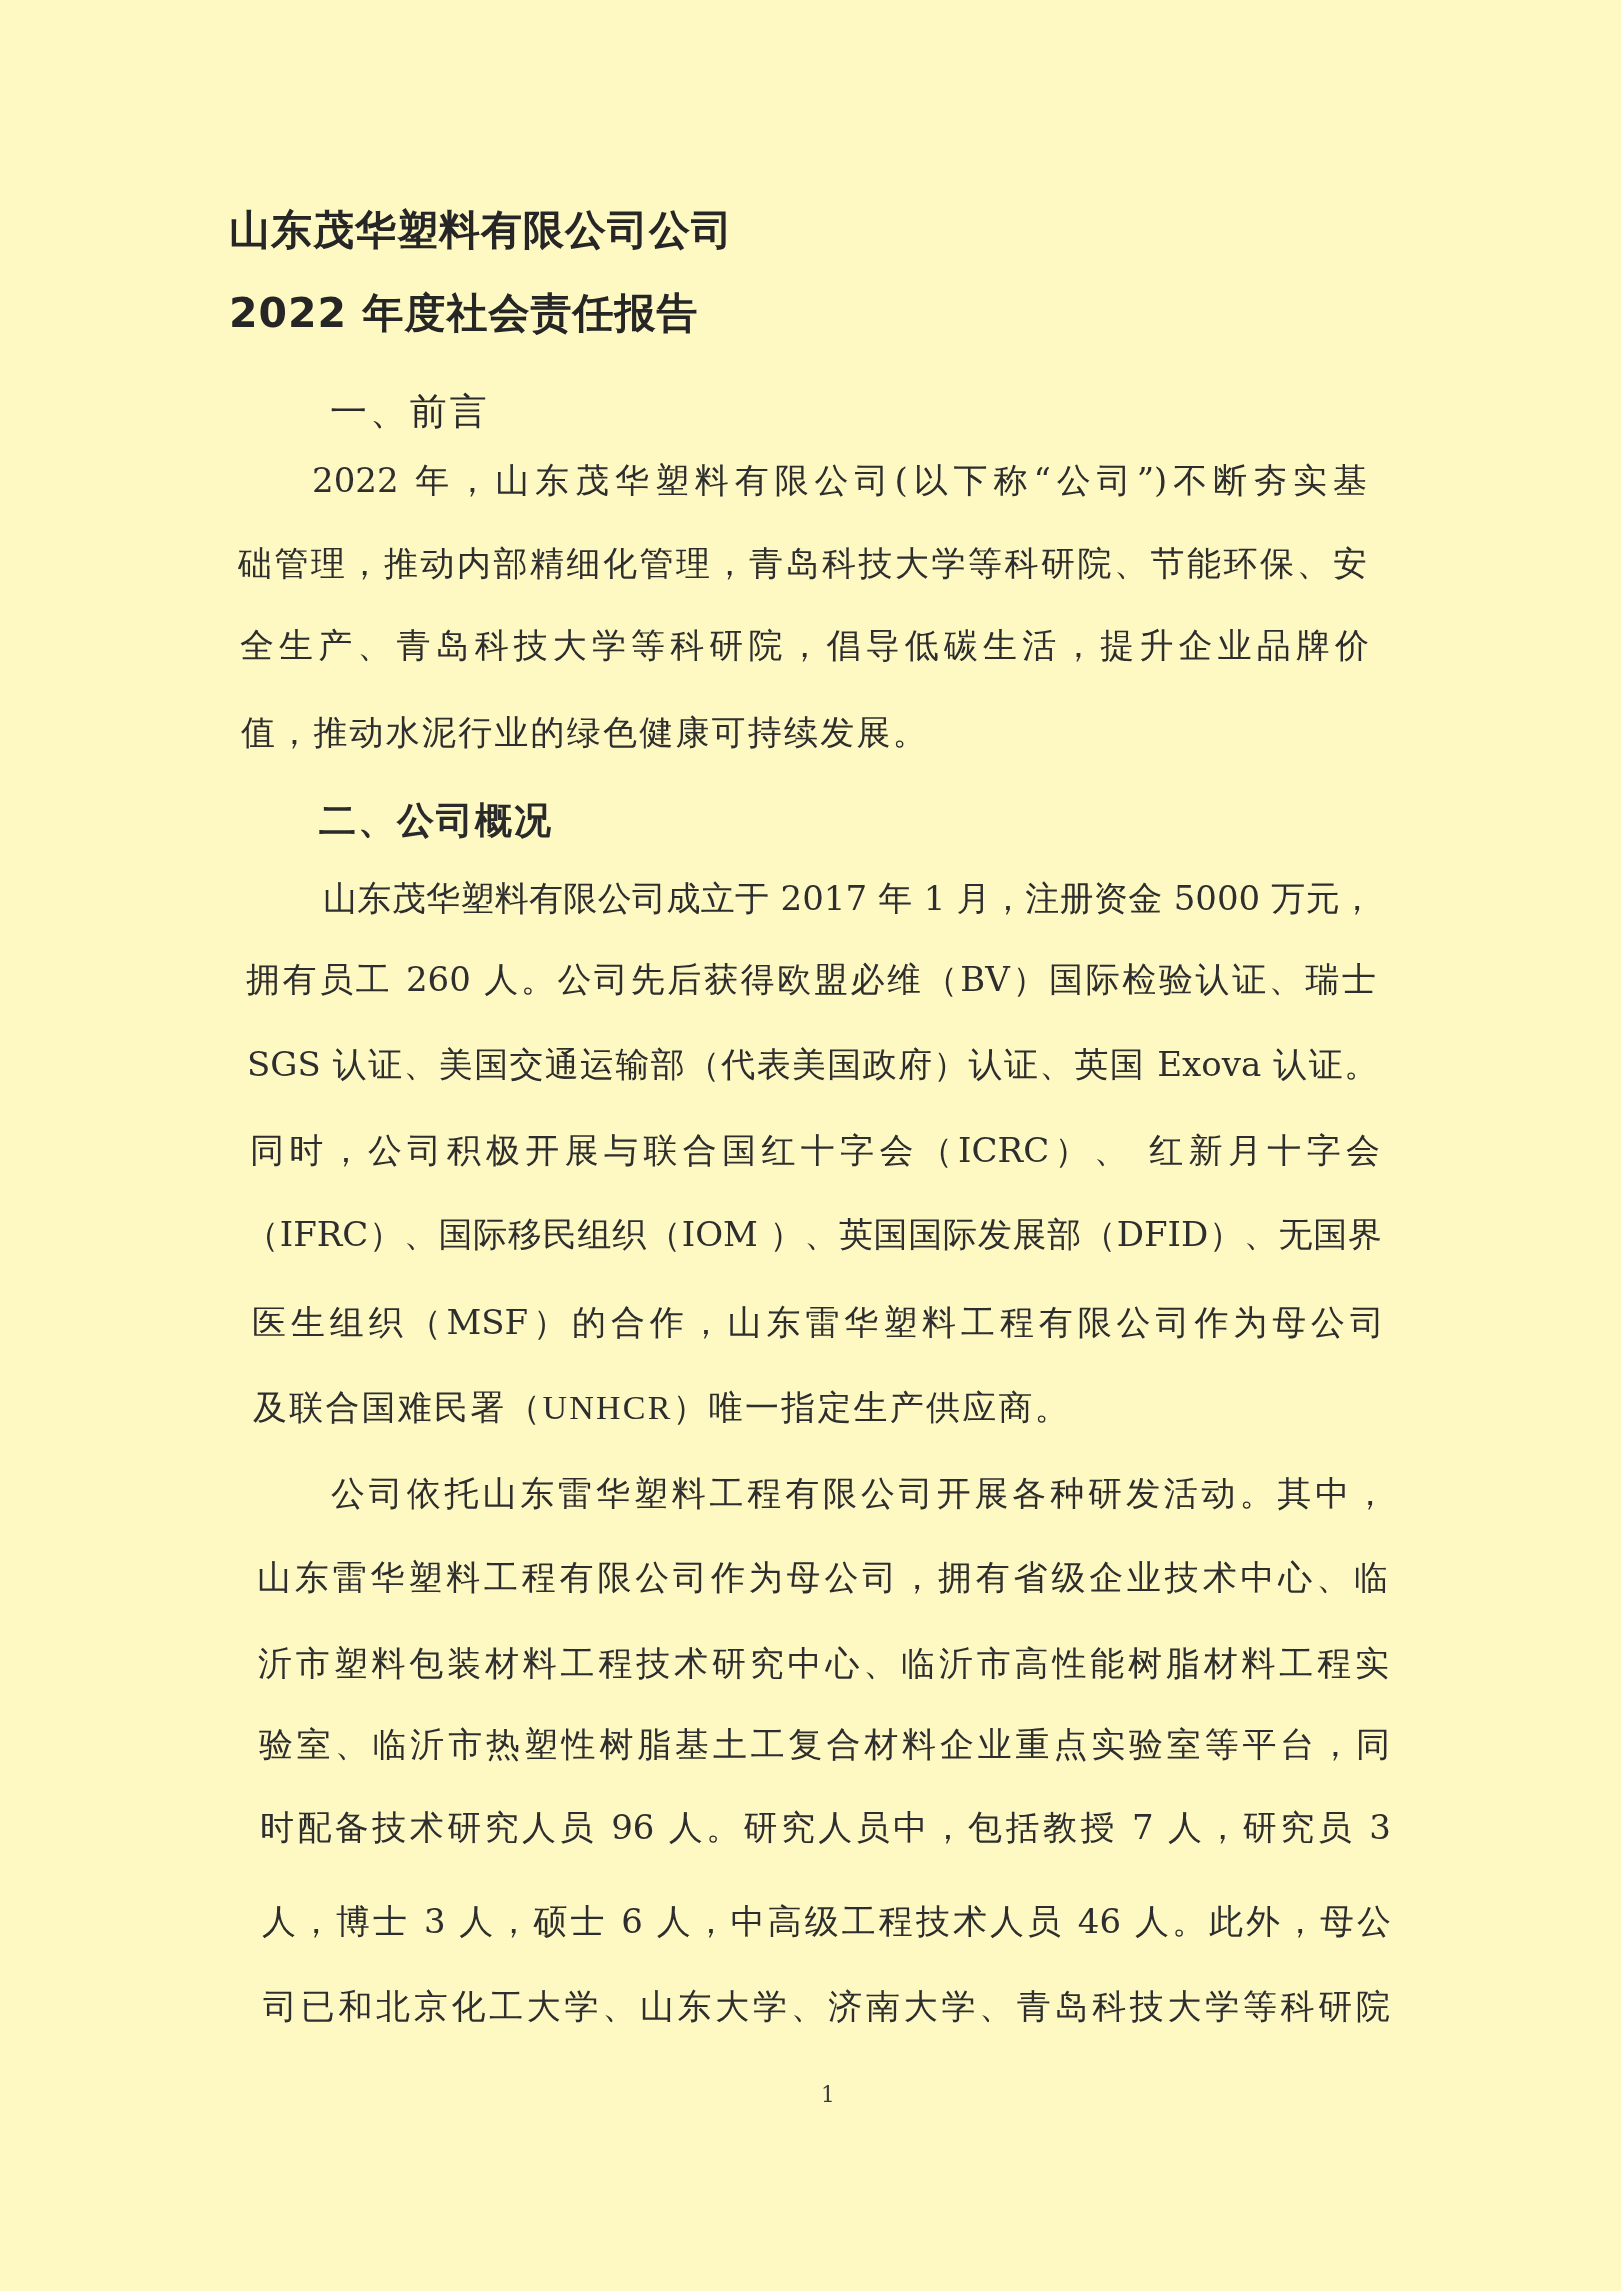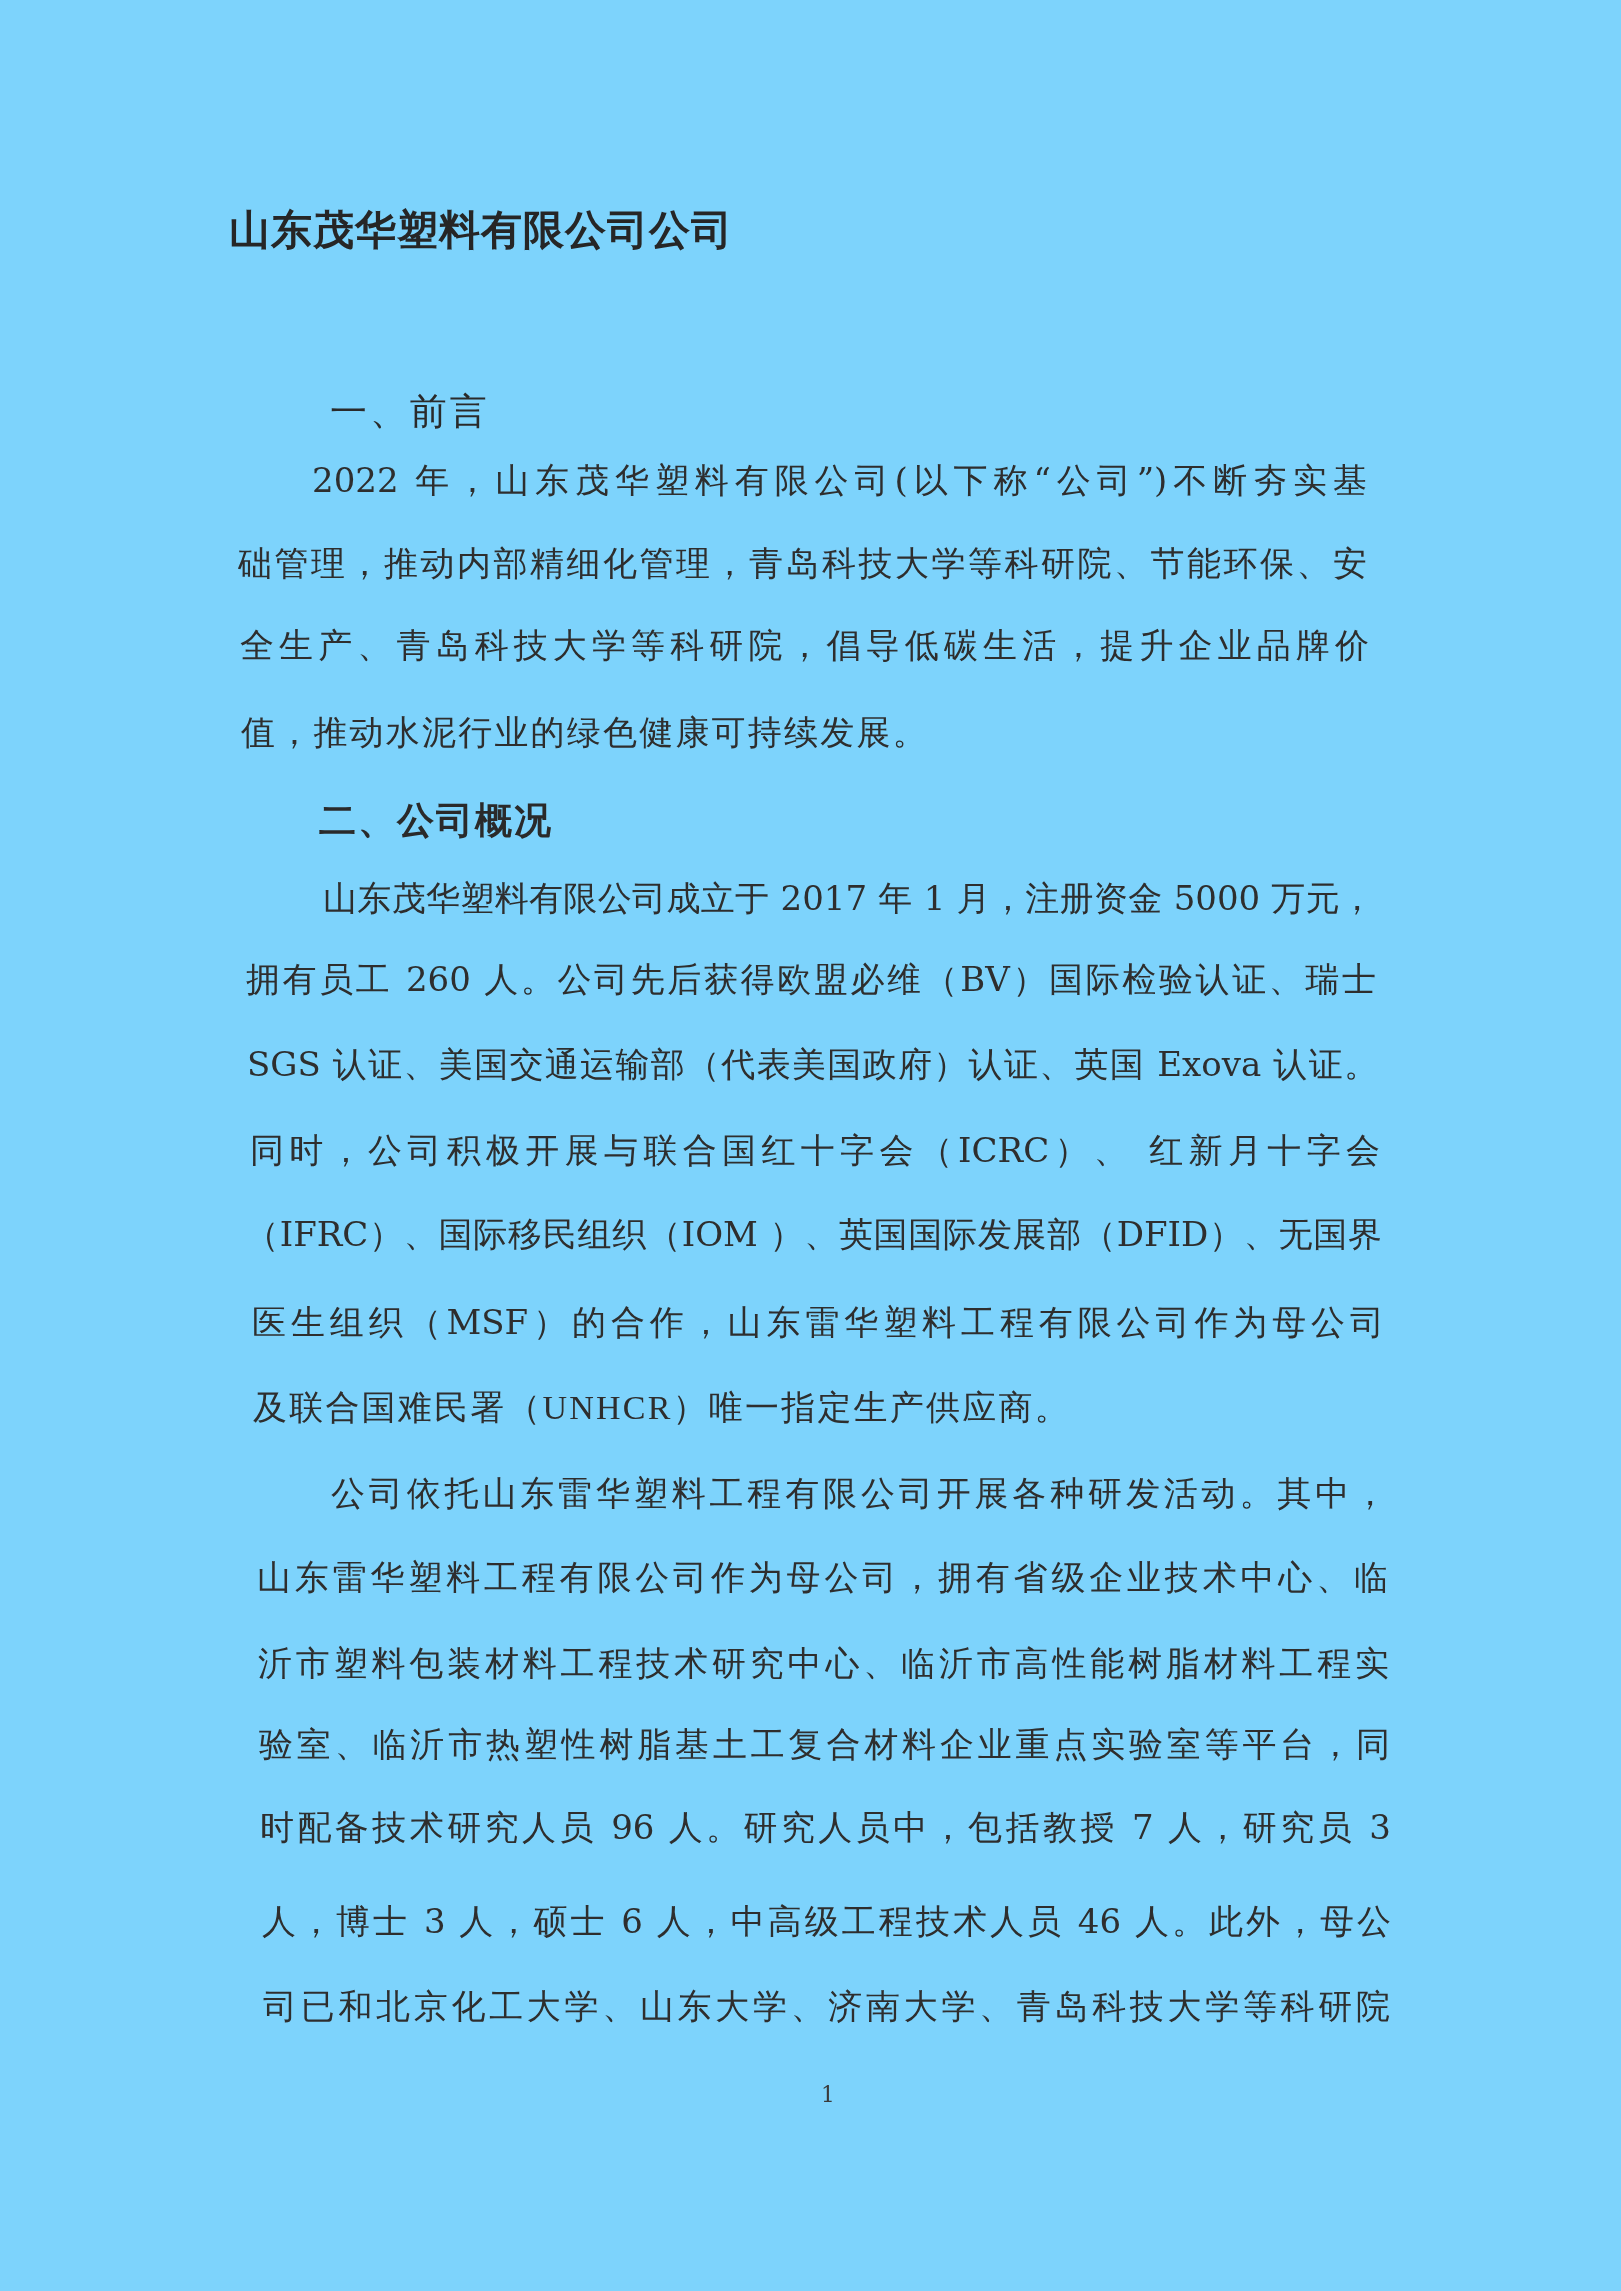--- a/index.html
+++ b/index.html
@@ -13,21 +13,21 @@
     position: relative;
     overflow: hidden;
     font-family: "DejaVu Serif", "Liberation Serif", serif;
     color: #2b2b2b;
   }
   .page {
     position: absolute;
     left: 0; top: 0;
     width: 1621px;
     height: 2292px;
-    background: #7dd3fc;
+    background: #fef9c3;
   }
   .line {
     position: absolute;
     white-space: nowrap;
     line-height: 1;
   }
   .title {
     font-family: "DejaVu Sans", "Liberation Sans", sans-serif;
     font-weight: bold;
     font-size: 41px;
@@ -66,20 +66,21 @@
     color: #3a3a3a;
     font-family: "DejaVu Serif", "Liberation Serif", serif;
   }
 </style>
 </head>
 <body>
 
 <div class="page">
 
   <div class="line title" style="left:229px; top:210px;">山东茂华塑料有限公司公司</div>
+  <div class="line title" style="left:229px; top:293px;">2022 年度社会责任报告</div>
 
   <div class="line heading" style="left:330px; top:393px;">一、前言</div>
 
   <div>
     <div class="line body-line" style="left:312px; top:459px; width:1055px;">2022 年，山东茂华塑料有限公司(以下称“公司”)不断夯实基</div>
     <div class="line body-line" style="left:238px; top:542px; width:1129px;">础管理，推动内部精细化管理，青岛科技大学等科研院、节能环保、安</div>
     <div class="line body-line" style="left:240px; top:624px; width:1129px;">全生产、青岛科技大学等科研院，倡导低碳生活，提升企业品牌价</div>
     <div class="line body-line last" style="left:241px; top:711px; width:1129px;">值，推动水泥行业的绿色健康可持续发展。</div>
   </div>
 

